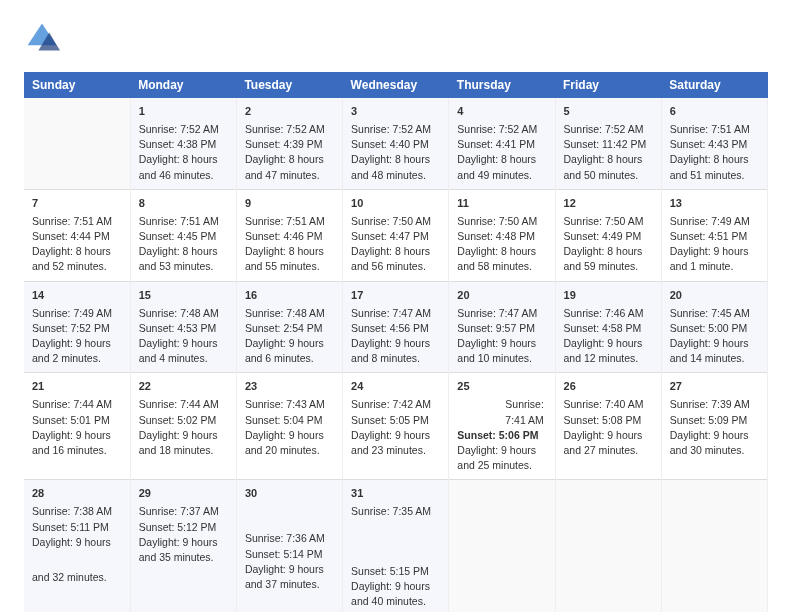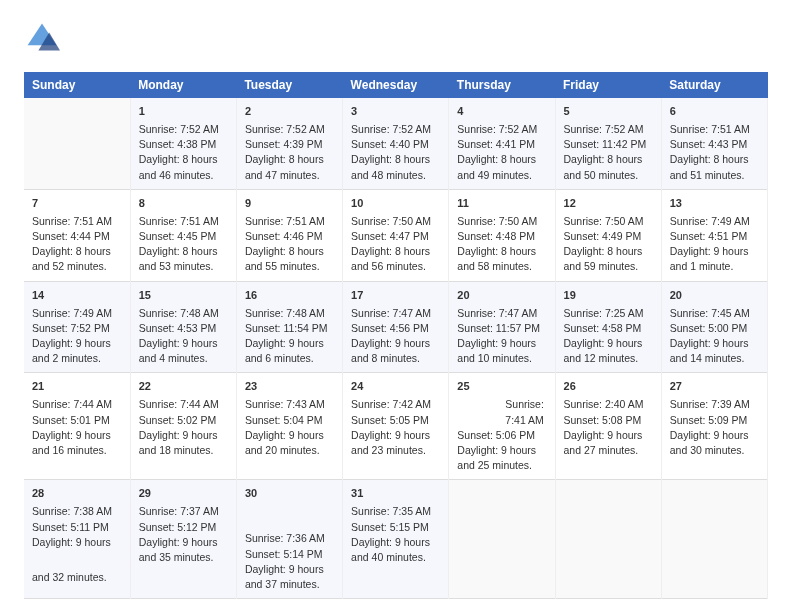--- a/index.html
+++ b/index.html
@@ -226,41 +226,41 @@
         <td>
           <span class="day-num">15</span>
           <span style="display: block;">Sunrise: 7:48 AM</span>
           <span style="display: block;">Sunset: 4:53 PM</span>
           <span style="display: block;">Daylight: 9 hours</span>
           <span style="display: block;">and 4 minutes.</span>
         </td>
         <td>
           <span class="day-num">16</span>
           <span style="display: block;">Sunrise: 7:48 AM</span>
-          <span style="display: block;">Sunset: 11:54 PM</span>
+          <span style="display: block;">Sunset: 2:54 PM</span>
           <span style="display: block;">Daylight: 9 hours</span>
           <span style="display: block;">and 6 minutes.</span>
         </td>
         <td>
           <span class="day-num">17</span>
           <span style="display: block;">Sunrise: 7:47 AM</span>
           <span style="display: block;">Sunset: 4:56 PM</span>
           <span style="display: block;">Daylight: 9 hours</span>
           <span style="display: block;">and 8 minutes.</span>
         </td>
         <td>
           <span class="day-num">20</span>
           <span style="display: block;">Sunrise: 7:47 AM</span>
-          <span style="display: block;">Sunset: 11:57 PM</span>
+          <span style="display: block;">Sunset: 9:57 PM</span>
           <span style="display: block;">Daylight: 9 hours</span>
           <span style="display: block;">and 10 minutes.</span>
         </td>
         <td>
           <span class="day-num">19</span>
-          <span style="display: block;">Sunrise: 7:25 AM</span>
+          <span style="display: block;">Sunrise: 7:46 AM</span>
           <span style="display: block;">Sunset: 4:58 PM</span>
           <span style="display: block;">Daylight: 9 hours</span>
           <span style="display: block;">and 12 minutes.</span>
         </td>
         <td>
           <span class="day-num">20</span>
           <span style="display: block;">Sunrise: 7:45 AM</span>
           <span style="display: block;">Sunset: 5:00 PM</span>
           <span style="display: block;">Daylight: 9 hours</span>
           <span style="display: block;">and 14 minutes.</span>
@@ -291,27 +291,27 @@
         <td>
           <span class="day-num">24</span>
           <span style="display: block;">Sunrise: 7:42 AM</span>
           <span style="display: block;">Sunset: 5:05 PM</span>
           <span style="display: block;">Daylight: 9 hours</span>
           <span style="display: block;">and 23 minutes.</span>
         </td>
         <td>
           <span class="day-num">25</span>
           <span style="display: block; margin-left: 48px;">Sunrise: 7:41 AM</span>
-          <span style="display: block;">Sunset: 5:06 PM</span>
+          <span style="display: block; font-weight: bold;">Sunset: 5:06 PM</span>
           <span style="display: block;">Daylight: 9 hours</span>
           <span style="display: block;">and 25 minutes.</span>
         </td>
         <td>
           <span class="day-num">26</span>
-          <span style="display: block;">Sunrise: 2:40 AM</span>
+          <span style="display: block;">Sunrise: 7:40 AM</span>
           <span style="display: block;">Sunset: 5:08 PM</span>
           <span style="display: block;">Daylight: 9 hours</span>
           <span style="display: block;">and 27 minutes.</span>
         </td>
         <td>
           <span class="day-num">27</span>
           <span style="display: block;">Sunrise: 7:39 AM</span>
           <span style="display: block;">Sunset: 5:09 PM</span>
           <span style="display: block;">Daylight: 9 hours</span>
           <span style="display: block;">and 30 minutes.</span>
@@ -335,21 +335,21 @@
         <td>
           <span class="day-num">30</span>
           <span style="display: block; margin-top: 29px;">Sunrise: 7:36 AM</span>
           <span style="display: block;">Sunset: 5:14 PM</span>
           <span style="display: block;">Daylight: 9 hours</span>
           <span style="display: block;">and 37 minutes.</span>
         </td>
         <td>
           <span class="day-num">31</span>
           <span style="display: block;">Sunrise: 7:35 AM</span>
-          <span style="display: block;">Sunset: 5:15 PM</span>
+          <span style="display: block; margin-top: 44px;">Sunset: 5:15 PM</span>
           <span style="display: block;">Daylight: 9 hours</span>
           <span style="display: block;">and 40 minutes.</span>
         </td>
         <td class="cell-empty"></td>
         <td class="cell-empty"></td>
         <td class="cell-empty"></td>
       </tr>
     </tbody>
 </table>
 

